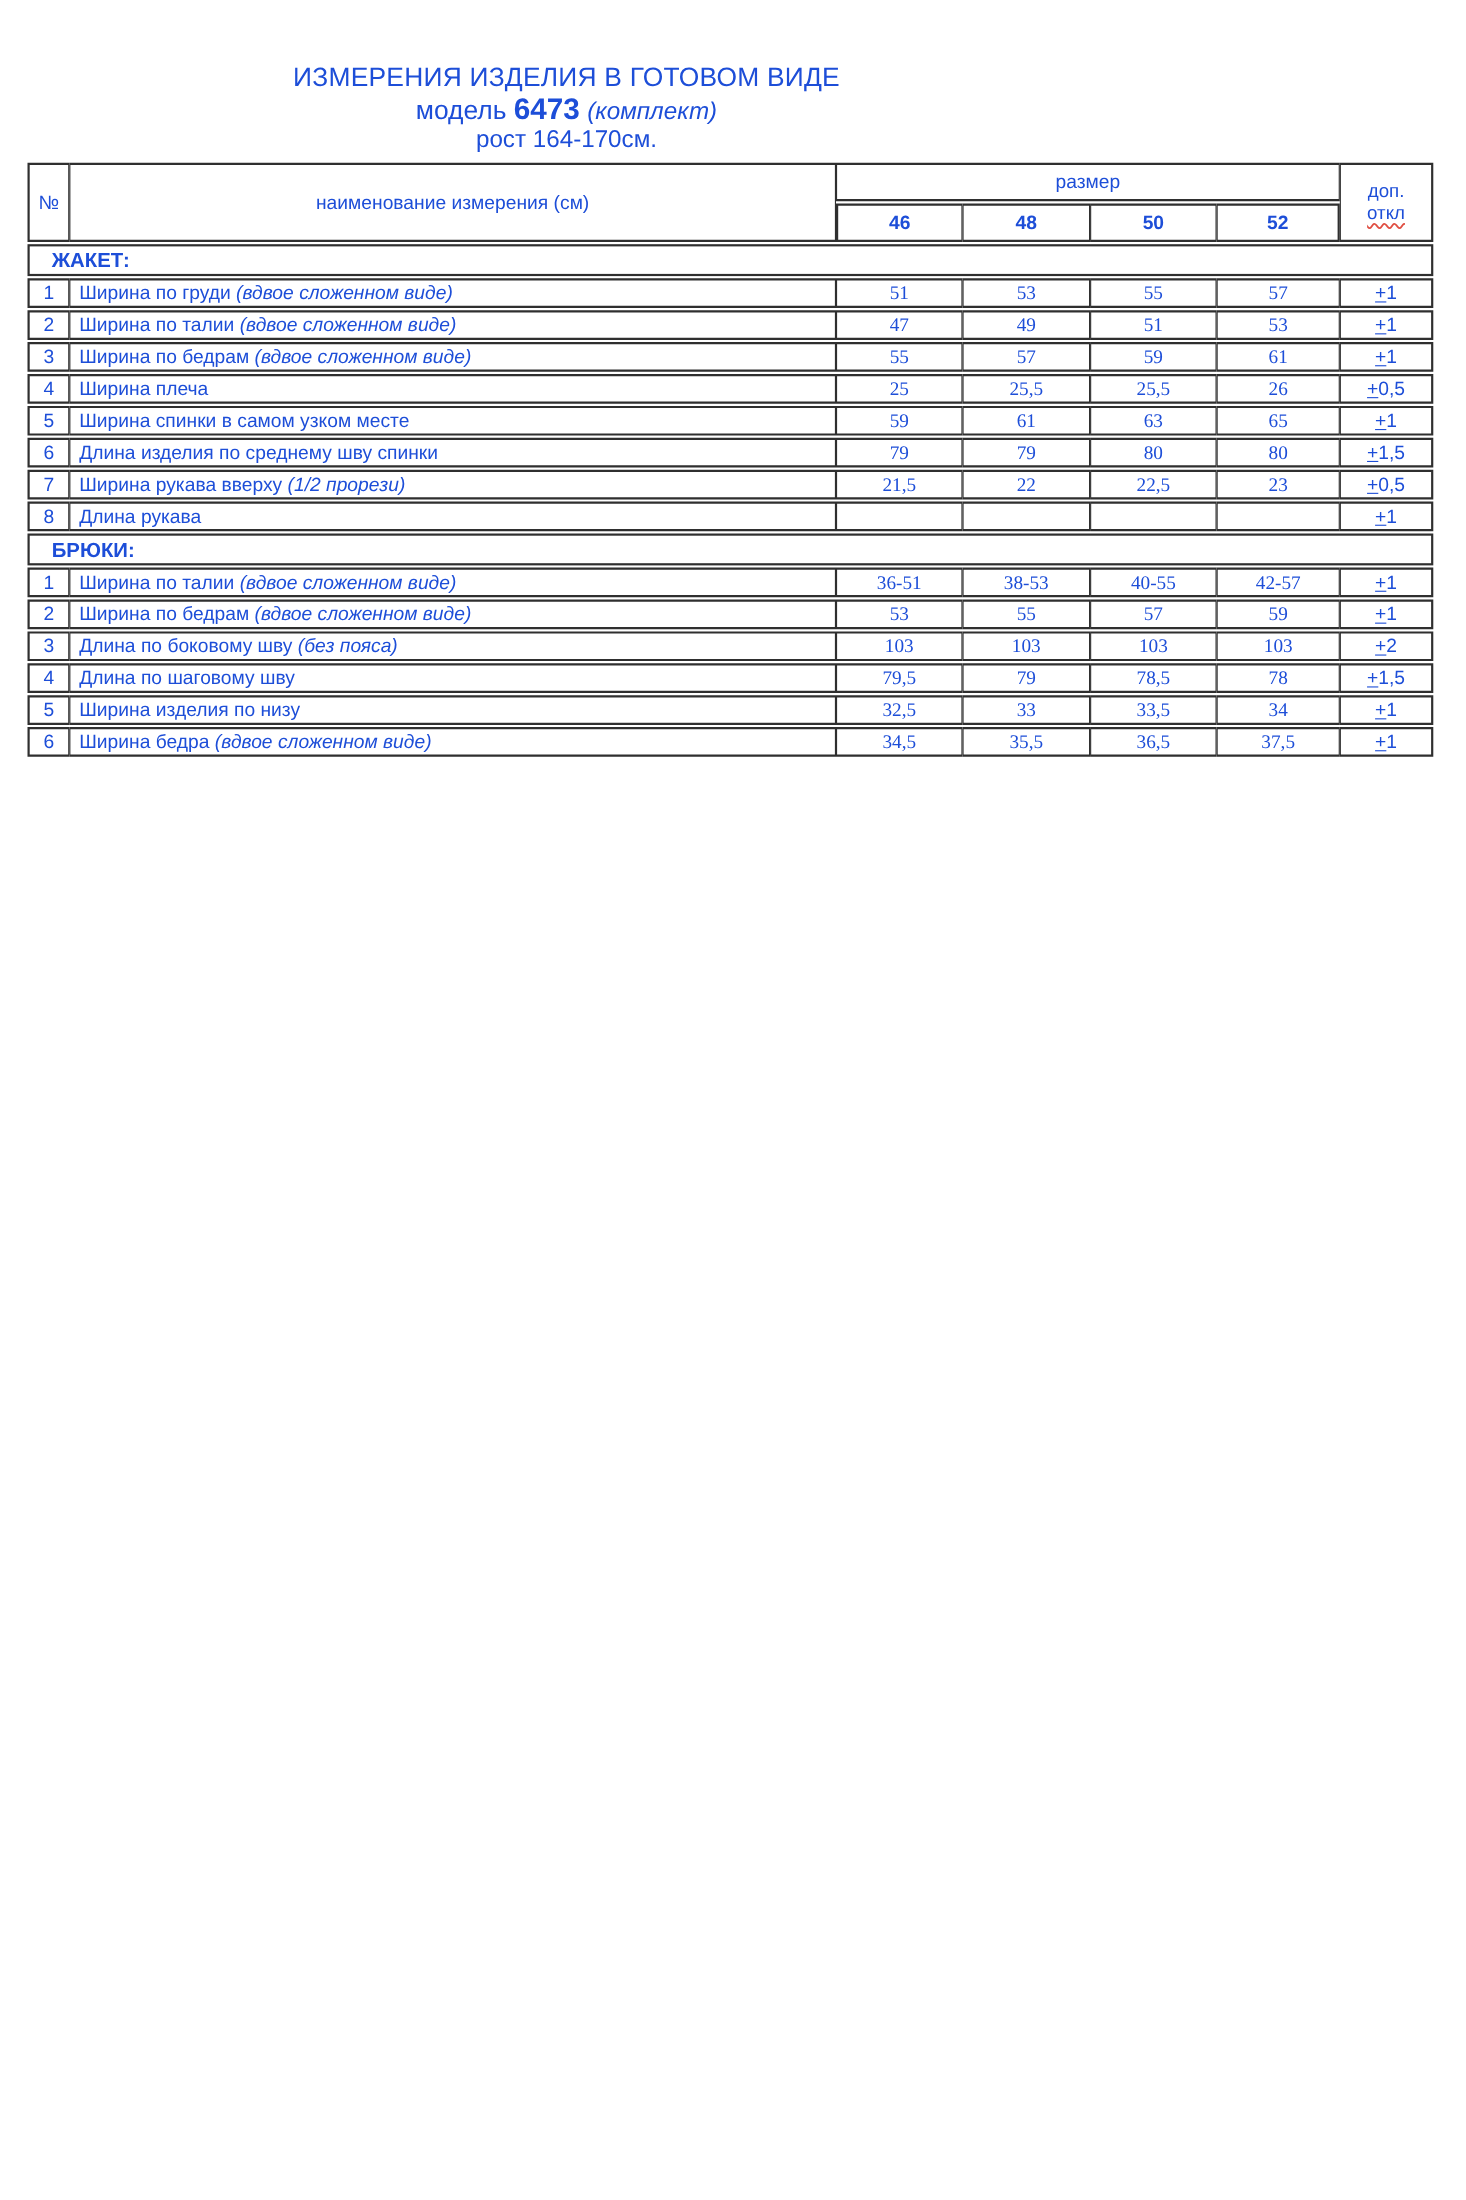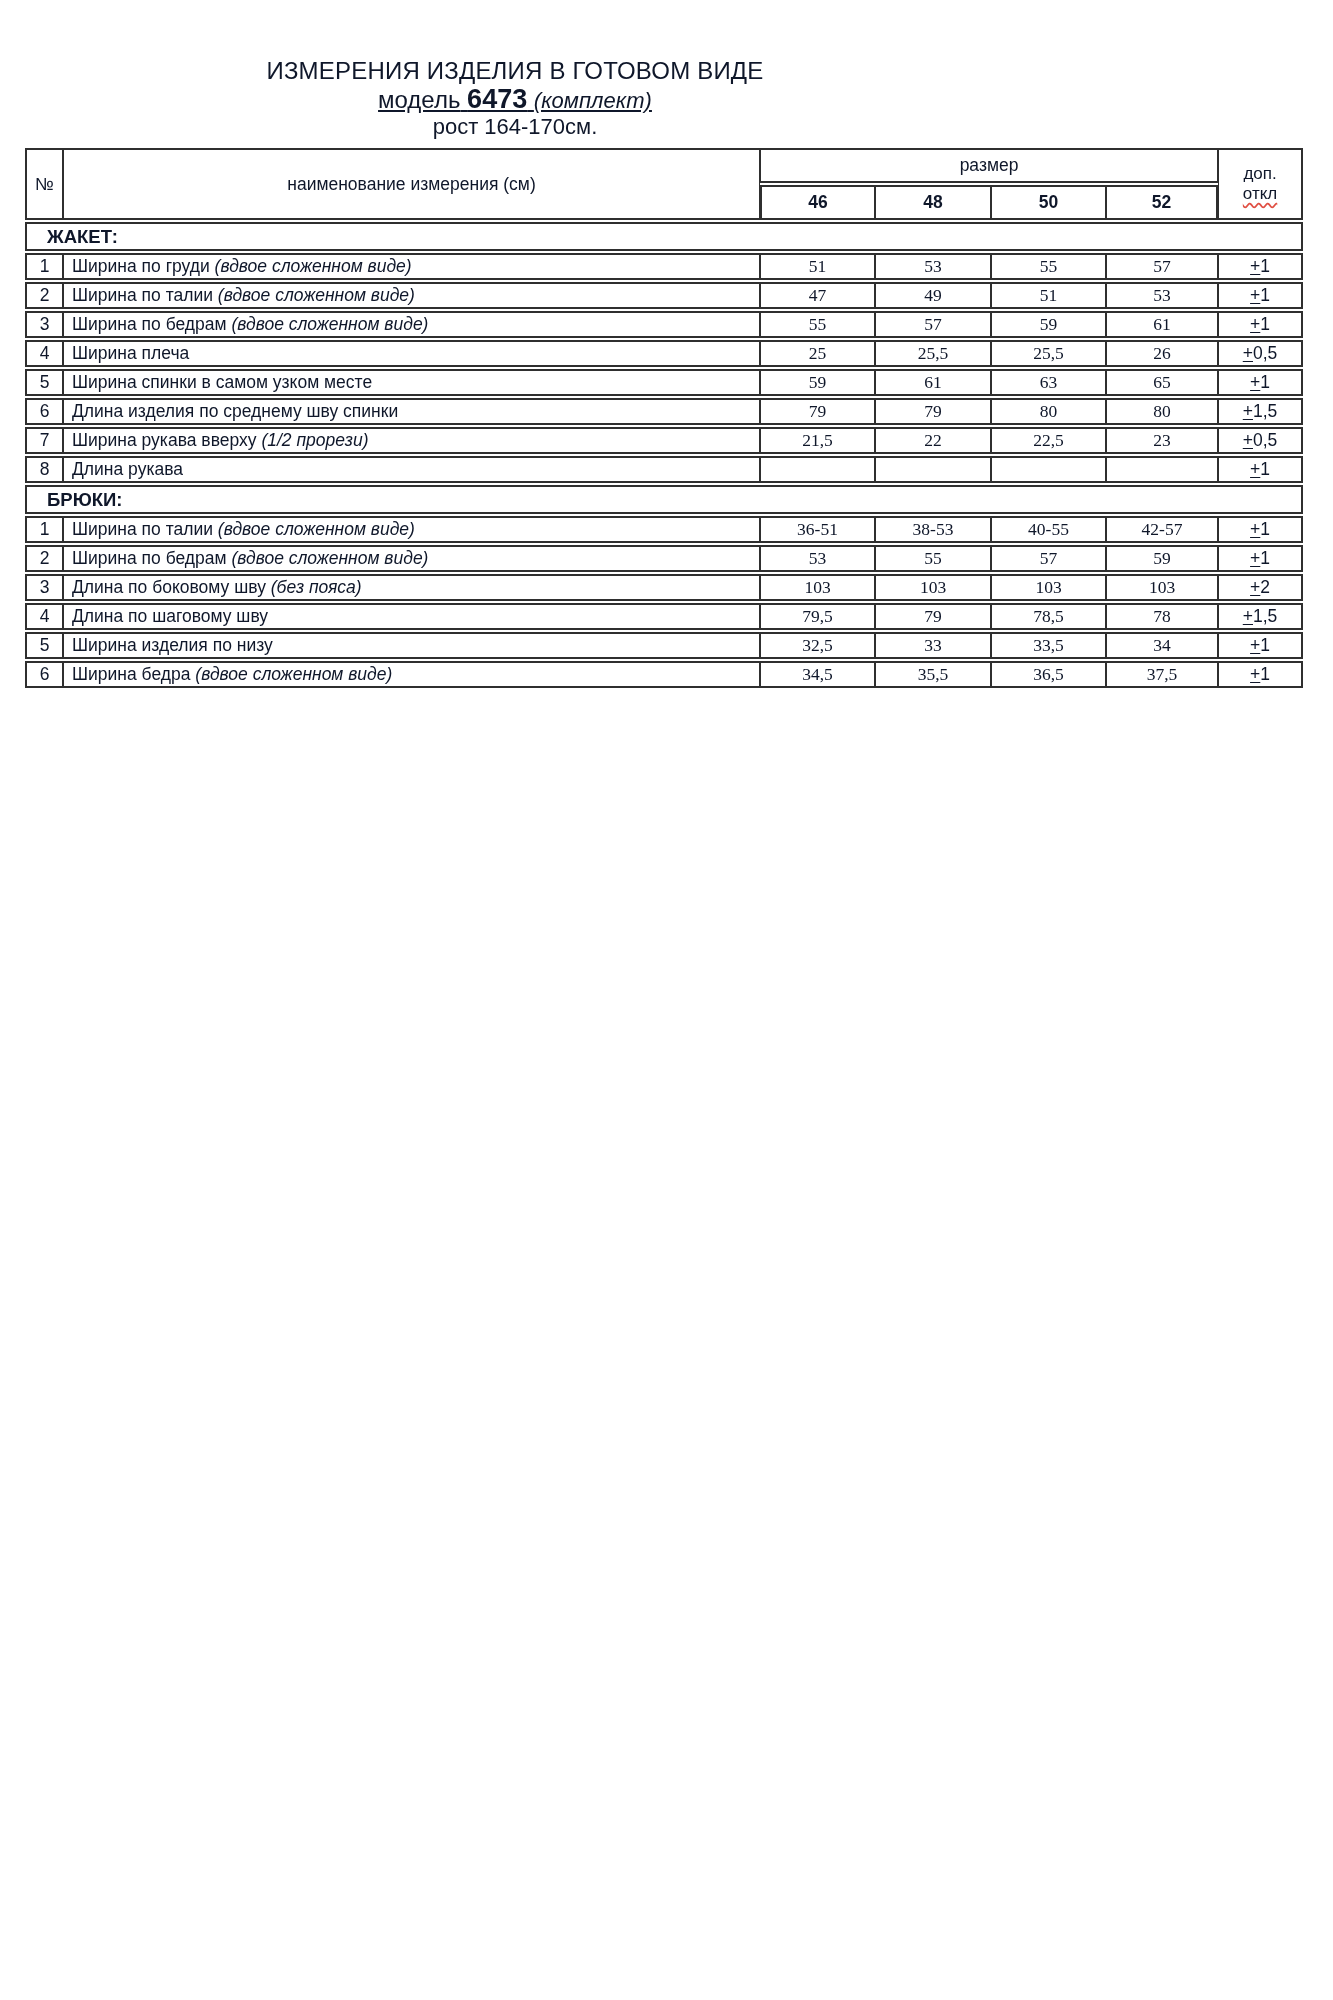--- a/index.html
+++ b/index.html
@@ -1,29 +1,29 @@
 <!DOCTYPE html>
 <html style="--squiggle: #e04f43;"><head>
 <meta charset="utf-8">
 <style>
   html,body{margin:0;padding:0;background:#ffffff;}
   .page{
     position:relative;
     width:1333px;height:2000px;
     background:#ffffff;
     font-family:"Liberation Sans","DejaVu Sans",sans-serif;
-    color:#0f172a;
+    color:#1d4ed8;
     overflow:hidden;
   }
   .title-block{
     position:absolute;top:56px;left:0;width:1030px;
     text-align:center;
   }
   .t-line1{font-size:24px;line-height:30px;letter-spacing:0.2px;}
-  .t-line2{font-size:24px;line-height:27px;text-decoration:underline;}
+  .t-line2{font-size:24px;line-height:27px;}
   .t-line2 .model{font-weight:bold;font-size:27px;}
   .t-line2 .kit{font-style:italic;font-size:22px;}
   .t-line3{font-size:22px;line-height:25px;}
 
   table.meas{
     position:absolute;left:25px;top:146px;
     width:1278px;
     border-collapse:separate;
     border-spacing:0 2px;
     table-layout:fixed;

